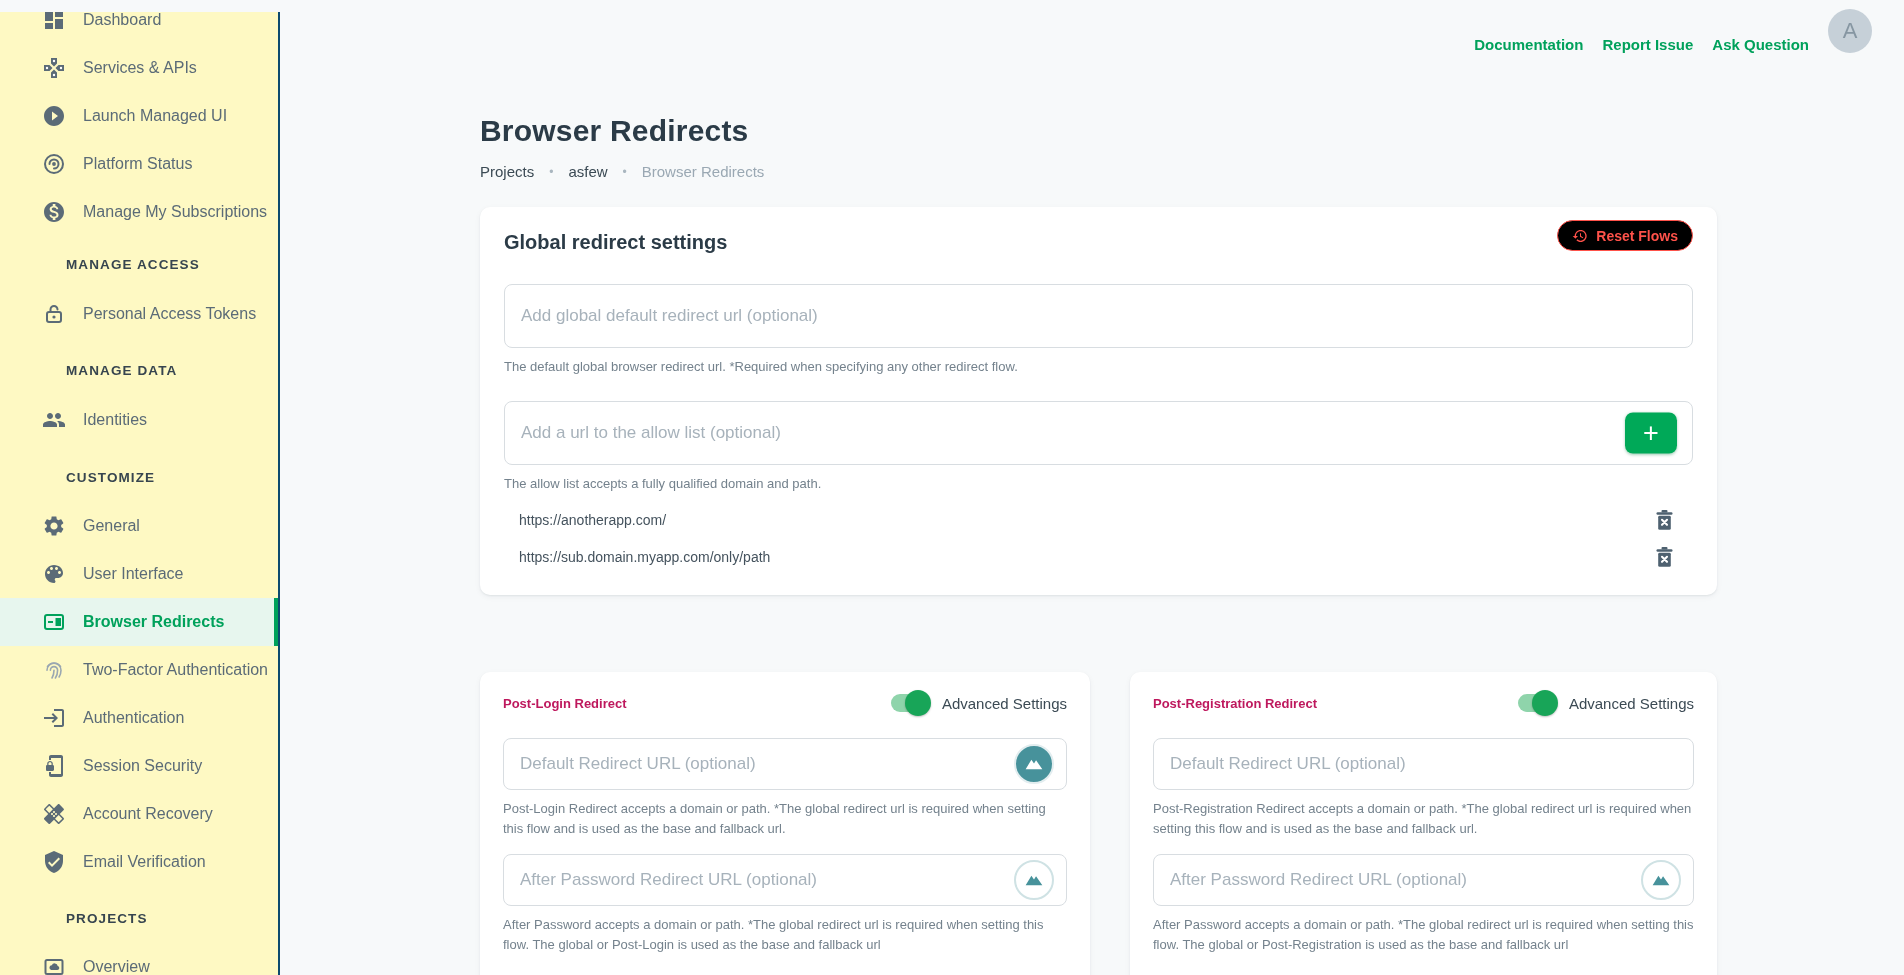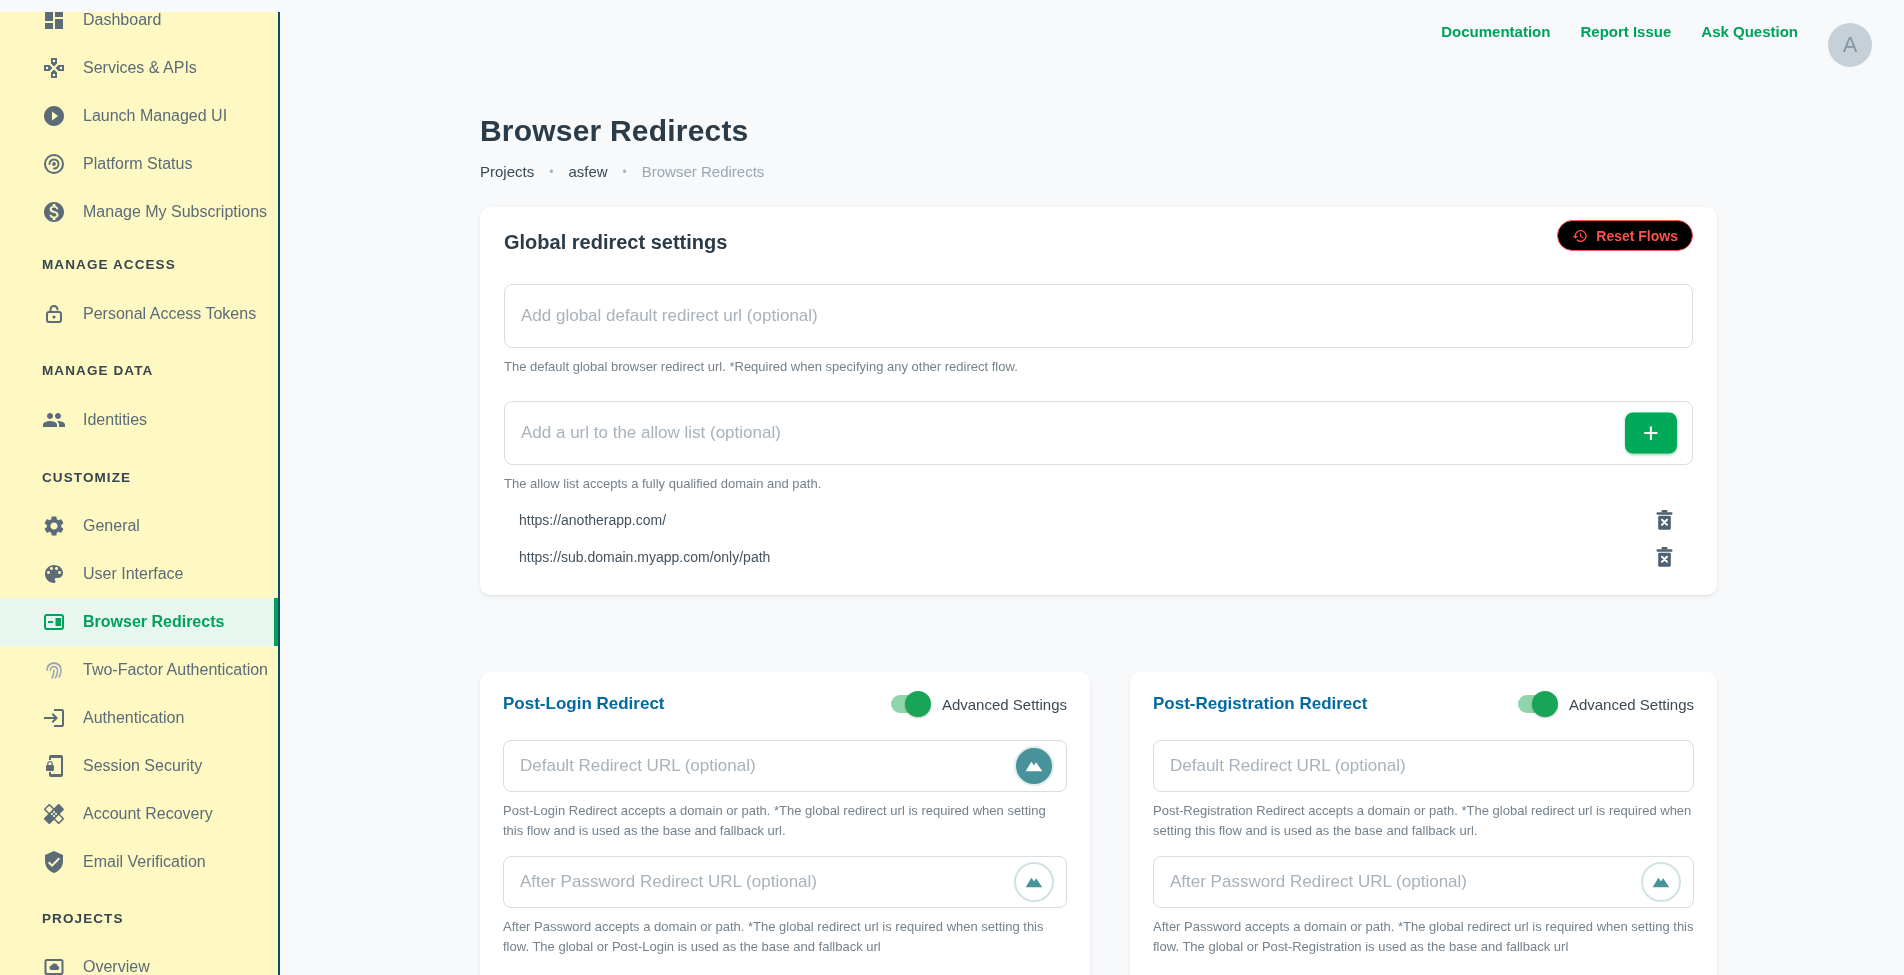--- a/index.html
+++ b/index.html
@@ -24,28 +24,28 @@
   }
   .nav-icon { width:24px; height:24px; flex:0 0 24px; display:flex; align-items:center; justify-content:center; }
   .nav-icon svg { width:24px; height:24px; fill:#5b6b77; }
   .nav-icon svg .stroke { fill:none; stroke:#5b6b77; }
   .nav-item.active { background:#e7f6ee; color:#00a15b; font-weight:bold; }
   .nav-item.active::after { content:""; position:absolute; right:0; top:0; bottom:0; width:4px; background:#00a15b; }
   .nav-item.active .nav-icon svg { fill:#00a15b; }
   .nav-item.active .nav-icon svg .stroke { stroke:#00a15b; }
   .nav-item.light-icon svg .stroke { stroke:#9aa7b1; }
   .nav-header {
-    height:20px; display:flex; align-items:center; padding-left:42px;
+    height:20px; display:flex; align-items:center; padding-left:66px;
     font-size:13.5px; font-weight:bold; letter-spacing:1.1px; color:#37454f;
   }
   .mt18{margin-top:18px;} .mt16{margin-top:16px;} .mt22{margin-top:22px;}
   .mt23{margin-top:23px;} .mt15{margin-top:15px;}
 
   
-  .top-links { position:absolute; top:23px; right:32px; display:flex; align-items:flex-start; gap:30px; z-index:4; }
+  .top-links { position:absolute; top:9px; right:32px; display:flex; align-items:flex-end; gap:19px; z-index:4; }
   .top-link { font-size:15px; font-weight:bold; color:#00a15b; text-decoration:none; cursor:pointer; }
   .avatar {
     width:44px; height:44px; border-radius:50%; background:#c6d0d8;
     display:flex; align-items:center; justify-content:center;
     color:#8696a2; font-size:22px; cursor:pointer;
   }
 
   
   .content { position:absolute; left:480px; top:0; width:1237px; }
   h1.page-title { margin-top:114px; font-size:30px; color:#2b3b47; letter-spacing:.2px; }
@@ -92,21 +92,21 @@
   .url-row { margin-top:17px; display:flex; align-items:center; justify-content:space-between; padding-right:20px; }
   .url-text { font-size:14px; color:#44525d;margin-left:15px; }
   .trash { width:17px; height:20px; cursor:pointer; display:flex; }
 
   
   .cards-row { position:absolute; left:480px; top:672px; display:flex; gap:40px; }
   .card-flow { padding:22px 23px; height:390px; position:relative; }
   .card-login { width:610px; }
   .card-reg { width:587px; }
   .flow-head { display:flex; align-items:center; justify-content:space-between; }
-  .card-flow h3 { font-size:17px; color:#0369a1; }
+  .card-flow h3 { font-size:13px; color:#be185d; }
   .toggle-group { display:flex; align-items:center; gap:13px; }
   .toggle { width:38px; height:18px; border-radius:9px; background:#8fd4ab; position:relative; cursor:pointer; }
   .toggle .knob {
     position:absolute; right:-2px; top:-4px; width:26px; height:26px; border-radius:50%;
     background:#18a558; box-shadow:0 1px 2px rgba(0,0,0,.25);
   }
   .toggle-label { font-size:15px; color:#3b4a54; }
 
   .input-icon {
     position:absolute; right:13px; top:50%; transform:translateY(-50%);

